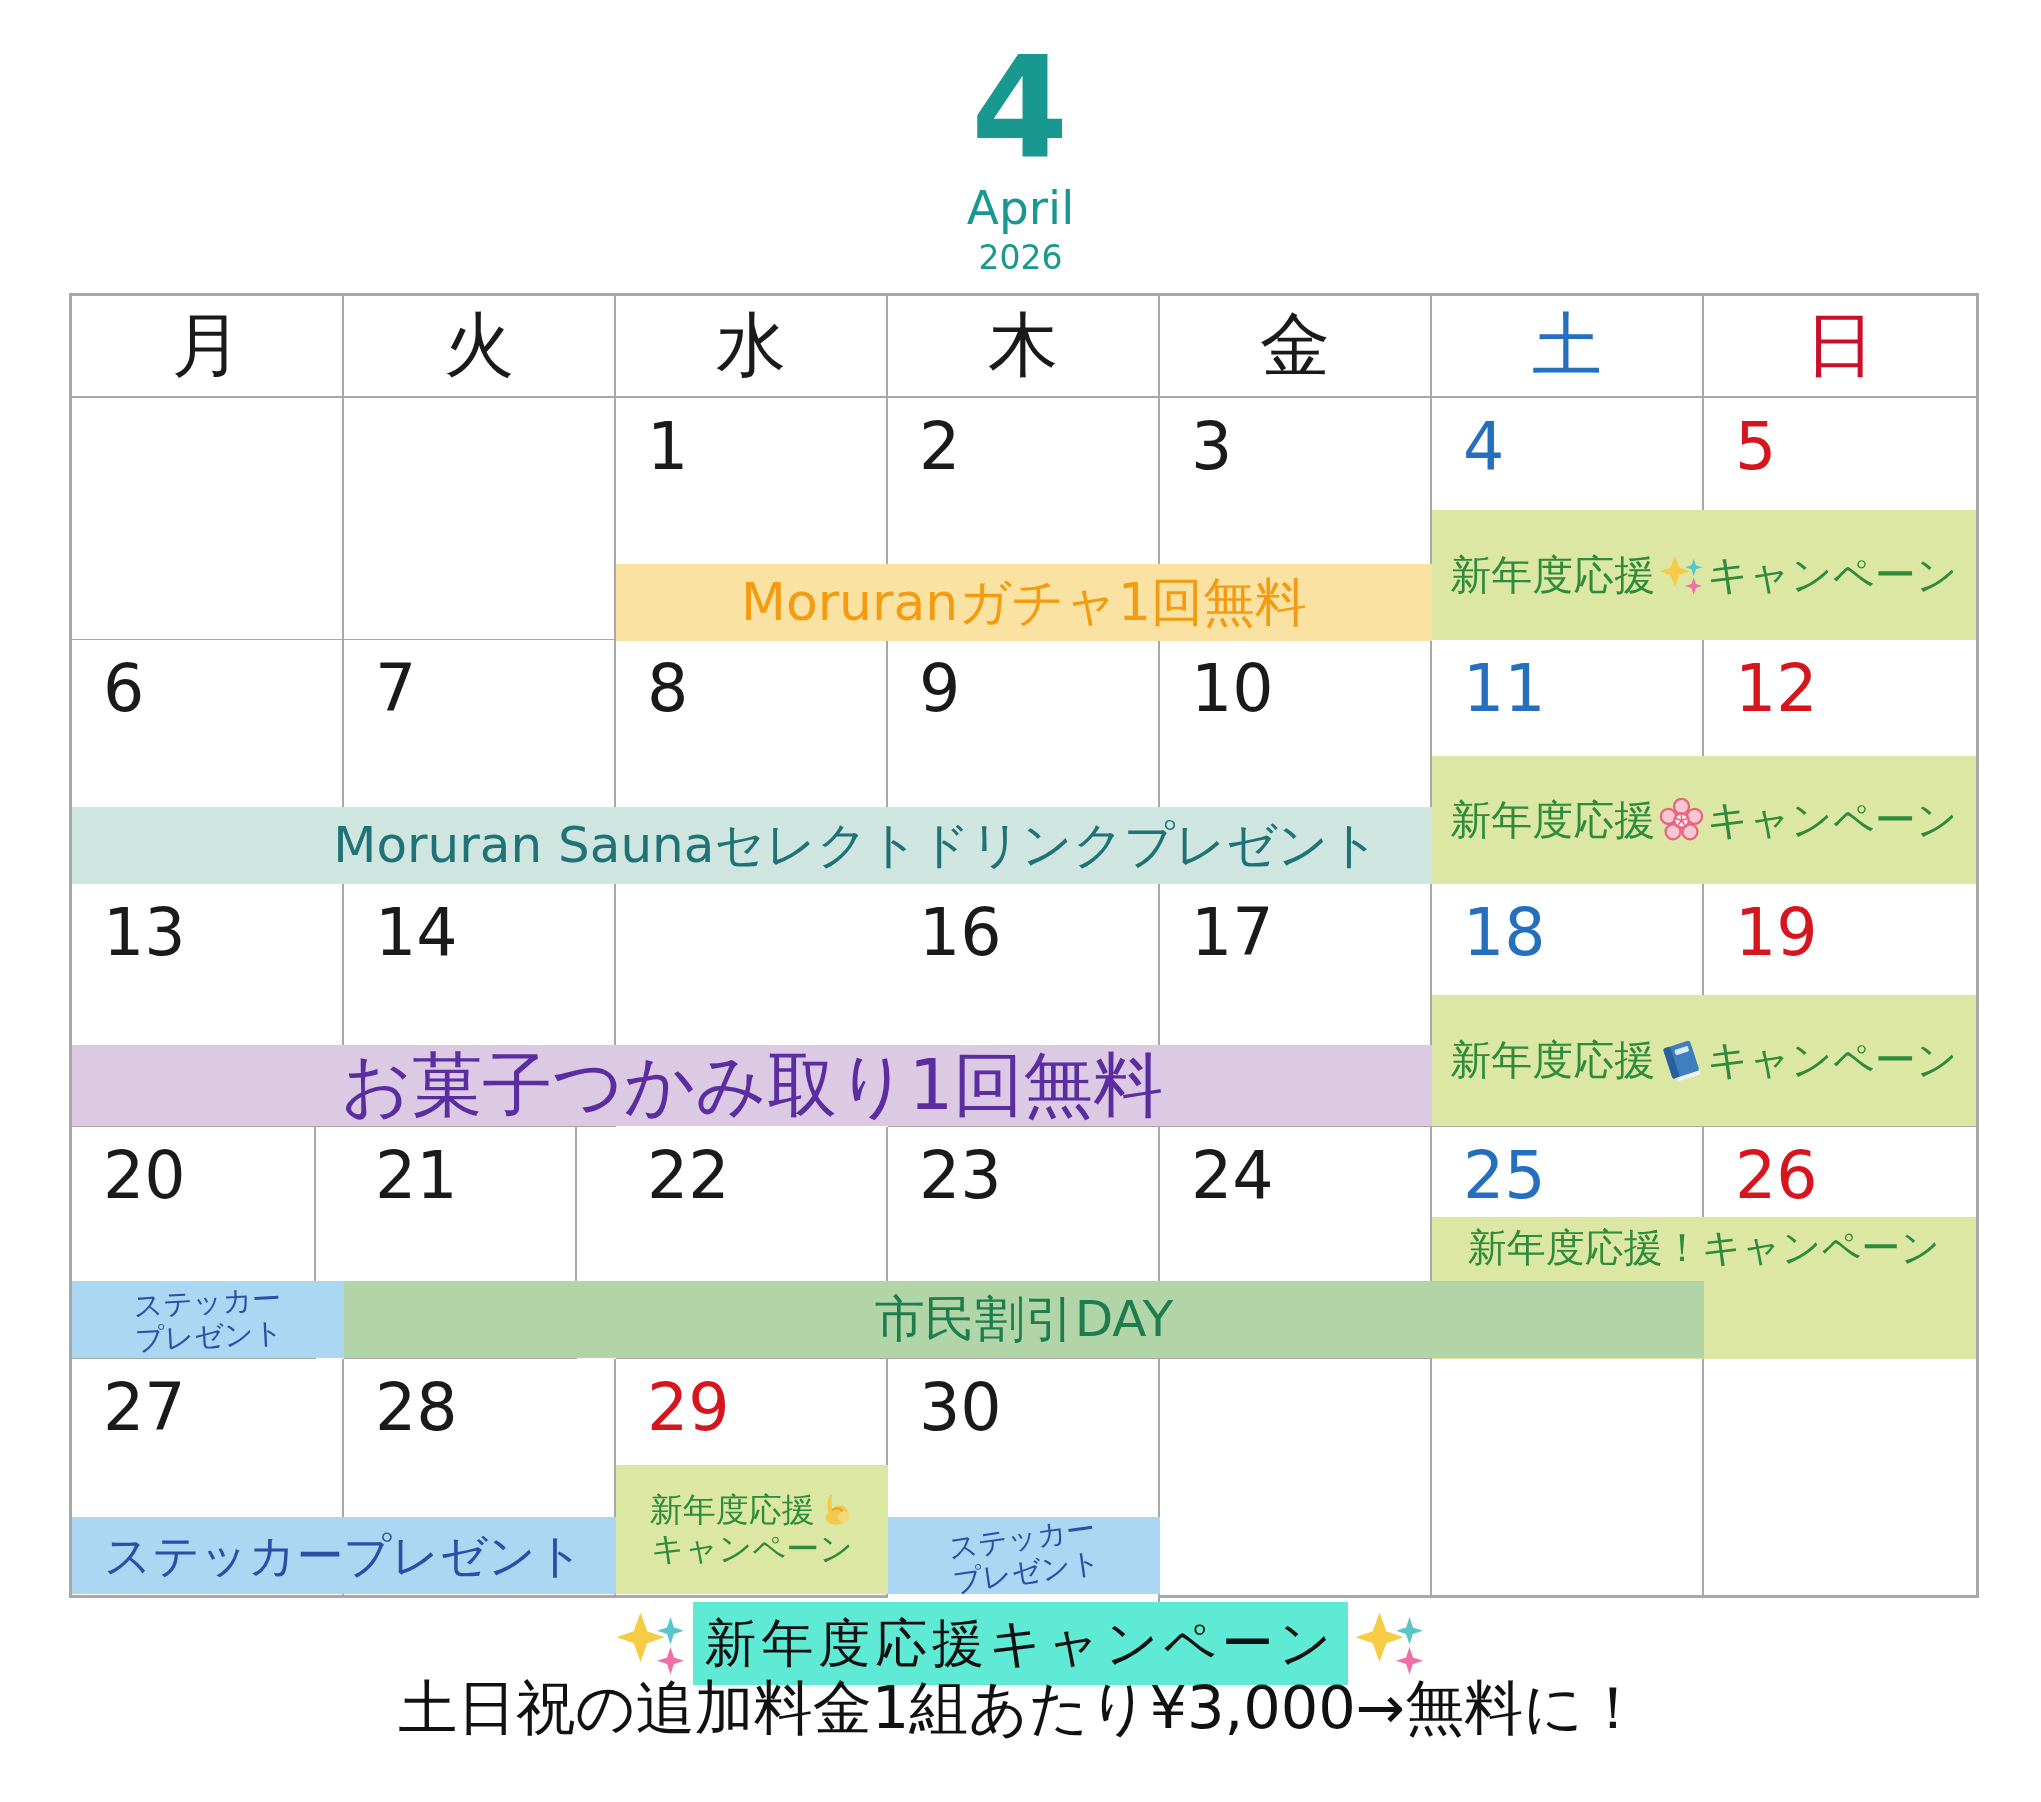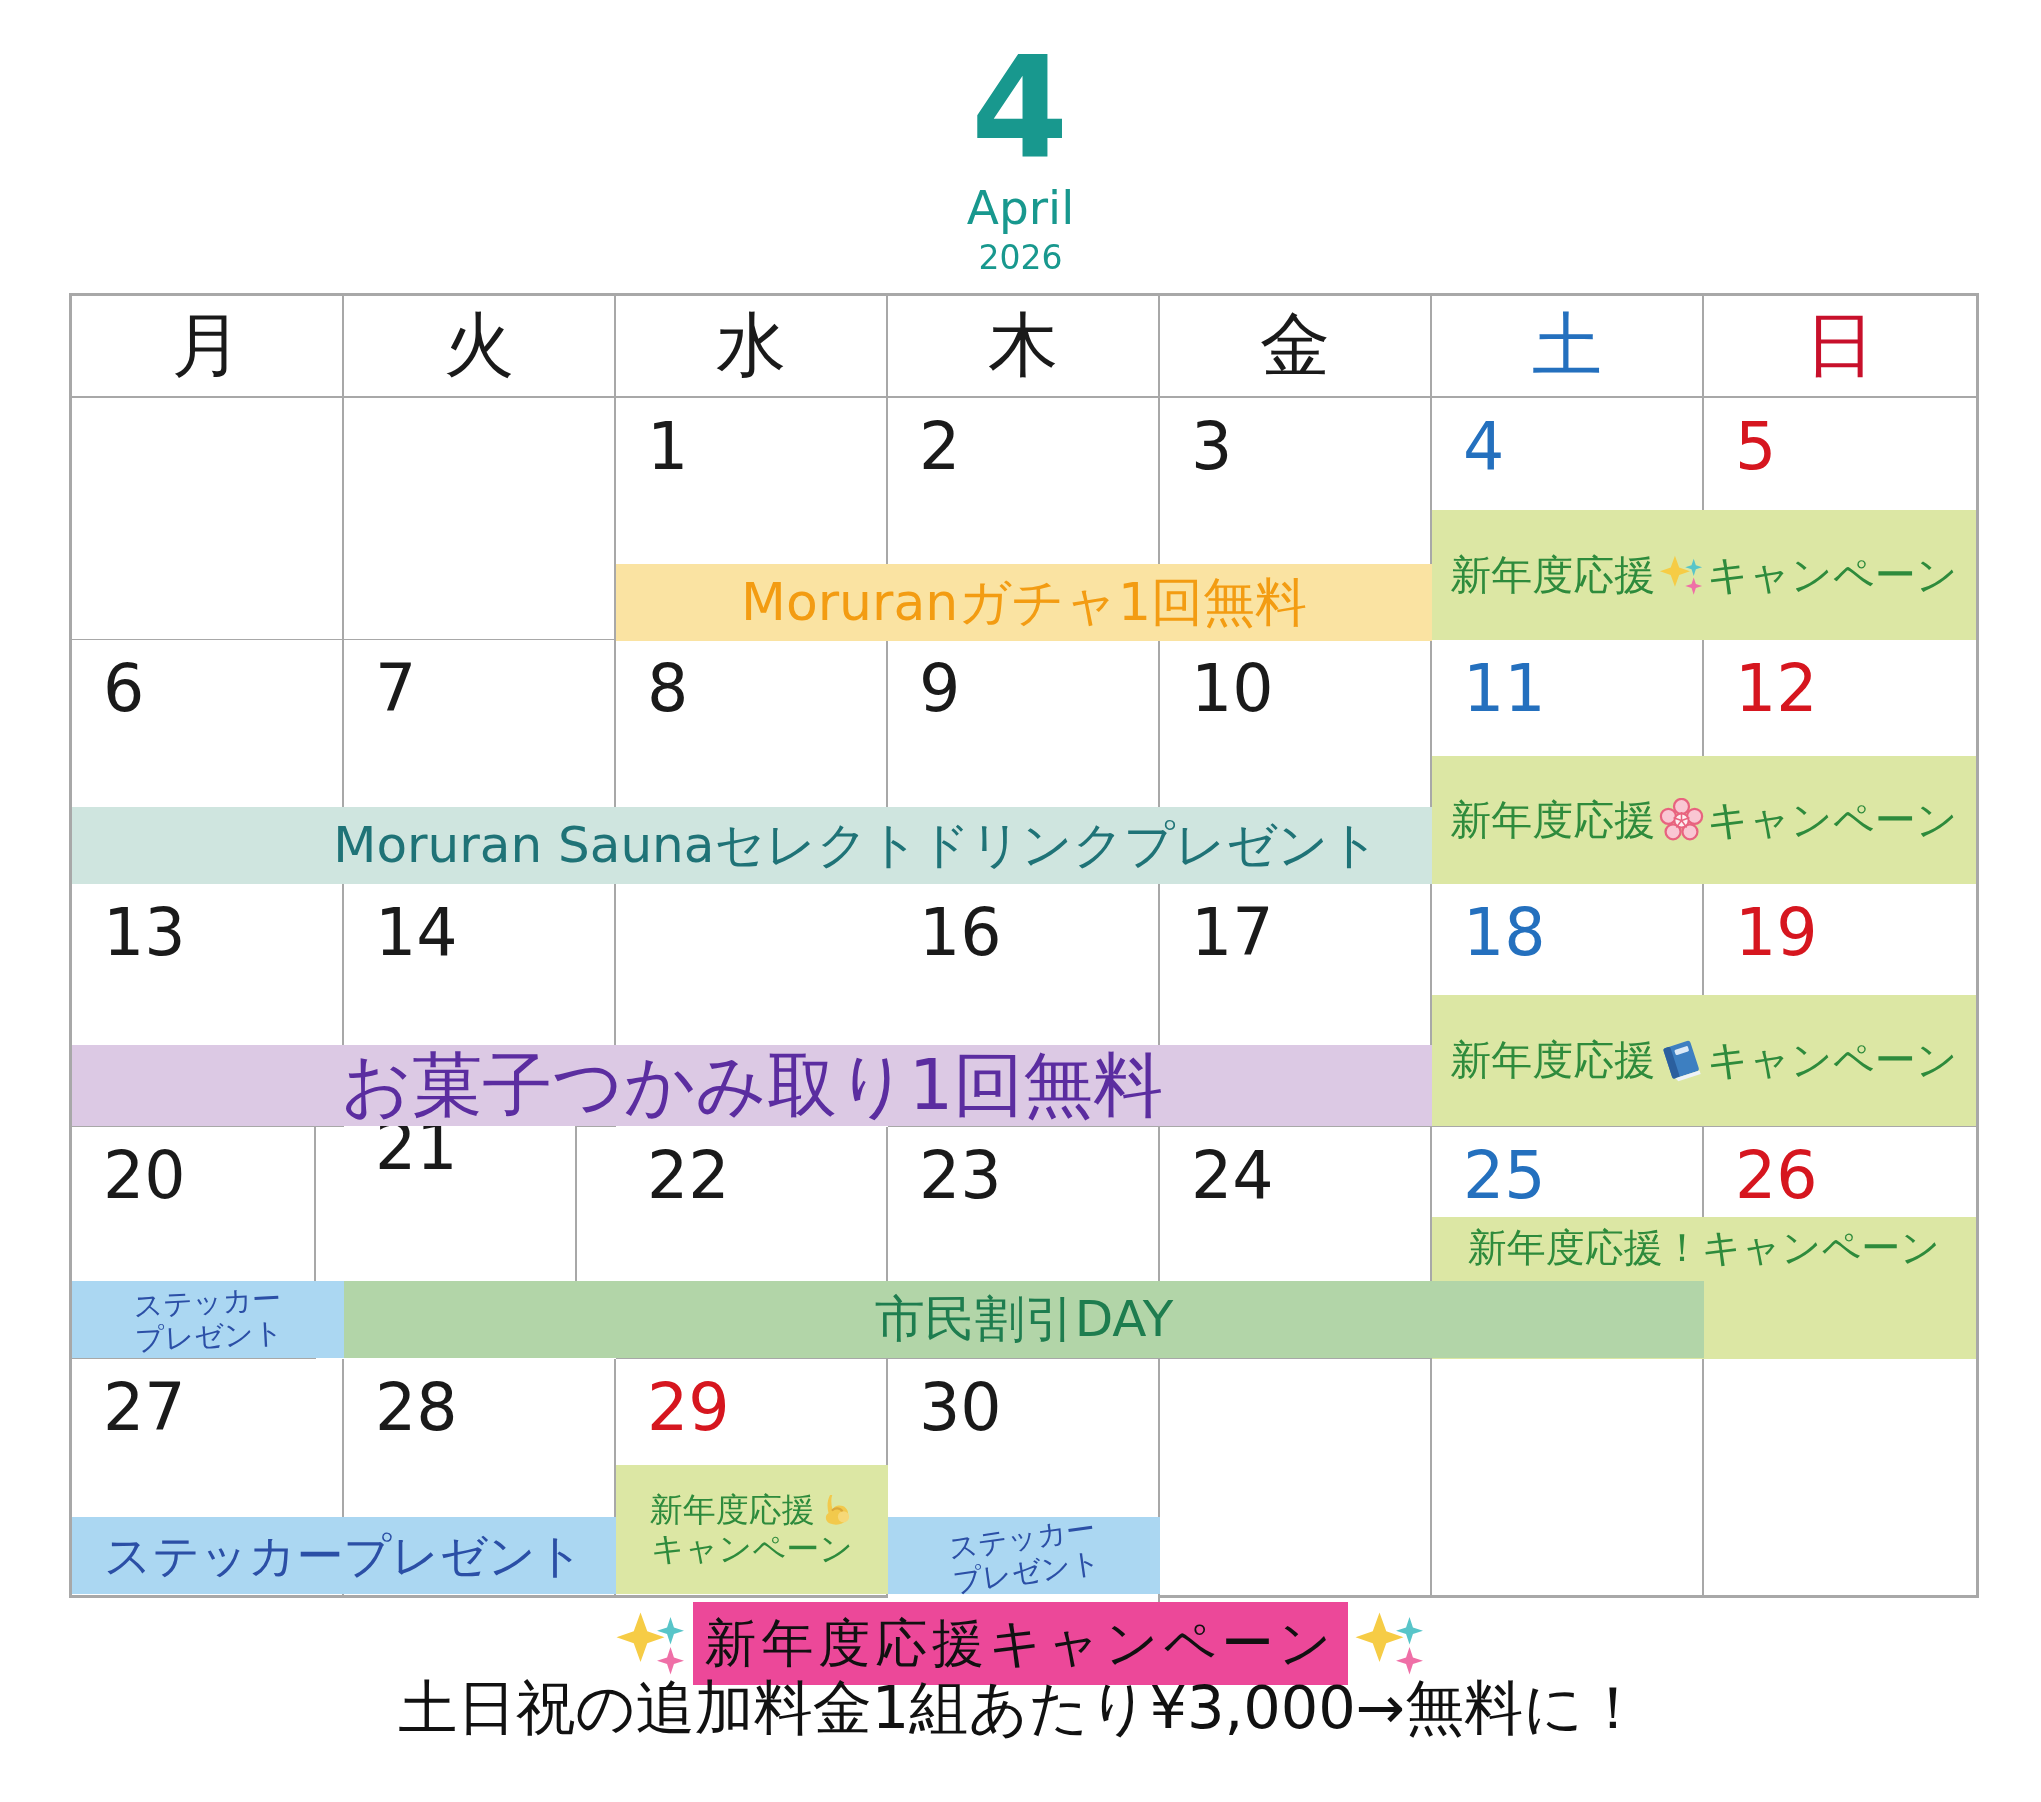--- a/index.html
+++ b/index.html
@@ -108,21 +108,21 @@
     </div>
     <div class="cell" style="left: 1360px; top: 588px; width: 272px; height: 243px;">
       <span class="datenum" style="color: rgb(36, 112, 190);">18</span>
     </div>
     <div class="cell" style="left: 1632px; top: 588px; width: 272px; height: 243px; border-right: none;">
       <span class="datenum" style="color: rgb(214, 22, 31);">19</span>
     </div>
     <div class="cell" style="left: 0px; top: 831px; width: 244px; height: 232px; padding-left: 32px;">
       <span class="datenum" style="color: rgb(26, 26, 26);">20</span>
     </div>
-    <div class="cell" style="left: 272px; top: 802px; width: 233px; height: 232px; padding-left: 45px;">
+    <div class="cell" style="left: 272px; top: 831px; width: 233px; height: 232px; padding-left: 45px;">
       <span class="datenum" style="color: rgb(26, 26, 26);">21</span>
     </div>
     <div class="cell" style="left: 544px; top: 831px; width: 272px; height: 232px;">
       <span class="datenum" style="color: rgb(26, 26, 26);">22</span>
     </div>
     <div class="cell" style="left: 816px; top: 831px; width: 272px; height: 232px;">
       <span class="datenum" style="color: rgb(26, 26, 26);">23</span>
     </div>
     <div class="cell" style="left: 1088px; top: 831px; width: 272px; height: 232px;">
       <span class="datenum" style="color: rgb(26, 26, 26);">24</span>
@@ -290,21 +290,21 @@
   </div>
 
 <div class="footer footer-line1">
     <span class="icon">
       <svg width="72" height="72" viewBox="0 0 48 48">
      <path d="M17 3 L21.5 15.5 L33 19.5 L21.5 23.5 L17 36 L12.5 23.5 L1 19.5 L12.5 15.5 Z" fill="#f6cc45"></path>
      <path d="M37 6 L39.3 13 L46 15.2 L39.3 17.4 L37 24.4 L34.7 17.4 L28 15.2 L34.7 13 Z" fill="#58c5c9"></path>
      <path d="M37 26 L39.3 33 L46 35.2 L39.3 37.4 L37 44.4 L34.7 37.4 L28 35.2 L34.7 33 Z" fill="#ef6fa7"></path>
       </svg>
     </span>
-    <span class="hl" style="background: #ec4899;">新年度応援キャンペーン</span>
+    <span class="hl" style="background: #5eead4;">新年度応援キャンペーン</span>
     <span class="icon">
       <svg width="72" height="72" viewBox="0 0 48 48">
      <path d="M17 3 L21.5 15.5 L33 19.5 L21.5 23.5 L17 36 L12.5 23.5 L1 19.5 L12.5 15.5 Z" fill="#f6cc45"></path>
      <path d="M37 6 L39.3 13 L46 15.2 L39.3 17.4 L37 24.4 L34.7 17.4 L28 15.2 L34.7 13 Z" fill="#58c5c9"></path>
      <path d="M37 26 L39.3 33 L46 35.2 L39.3 37.4 L37 44.4 L34.7 37.4 L28 35.2 L34.7 33 Z" fill="#ef6fa7"></path>
       </svg>
     </span>
   </div>
 <div class="footer footer-line2">土日祝の追加料金1組あたり¥3,000→無料に！</div>
 

